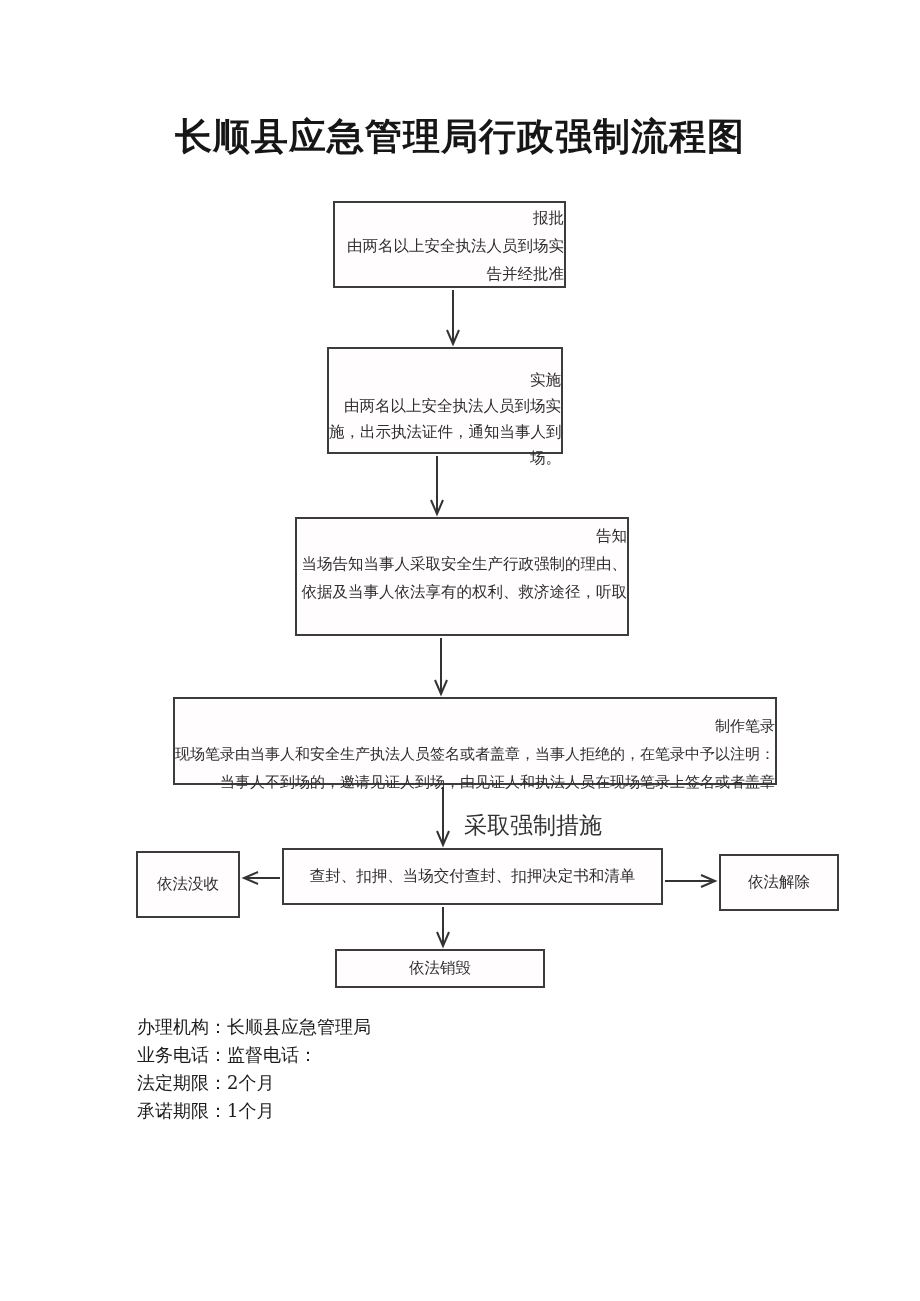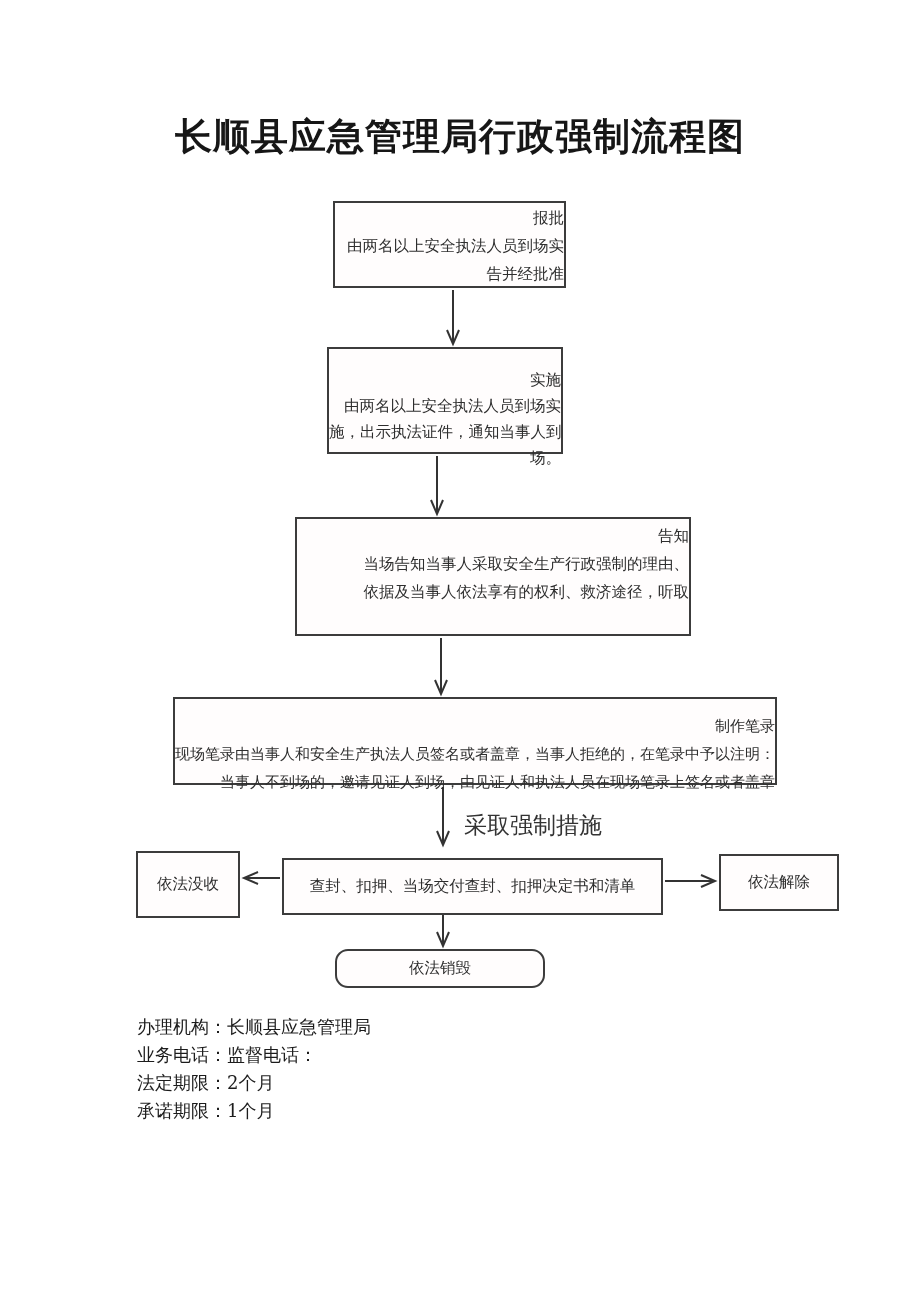--- a/index.html
+++ b/index.html
@@ -29,26 +29,26 @@
     background:#fffdfd;
     text-align:right;
     font-size:15.5px;
     line-height:27px;
     color:#2e2e2e;
   }
   .fbox .ln{white-space:nowrap;}
   .center-flex{display:flex;align-items:center;justify-content:center;}
   .box-report   {left:333px;top:201px;width:233px;height:87px;line-height:28px;padding-top:1px;}
   .box-implement{left:327px;top:347px;width:236px;height:107px;line-height:26px;padding-top:18px;}
-  .box-notify   {left:295px;top:517px;width:396px;height:119px;line-height:28px;padding-top:3px;}
+  .box-notify   {left:295px;top:517px;width:334px;height:119px;line-height:28px;padding-top:3px;}
   .box-record   {left:173px;top:697px;width:604px;height:88px;line-height:28px;padding-top:13px;font-size:15px;}
-  .box-seal     {left:282px;top:848px;width:381px;height:57px;margin-top:10px;}
+  .box-seal     {left:282px;top:848px;width:381px;height:57px;}
   .box-confiscate{left:136px;top:851px;width:104px;height:67px;}
   .box-release  {left:719px;top:854px;width:120px;height:57px;}
-  .box-destroy  {left:335px;top:949px;width:210px;height:39px;border-radius:13px;}
+  .box-destroy  {left:335px;top:949px;width:210px;height:39px;}
   .connectors{
     position:absolute;left:0;top:0;width:920px;height:1301px;
     pointer-events:none;
   }
   .arrow-label{
     position:absolute;
     left:464px;top:810px;
     font-size:23px;
     color:#333333;
     white-space:nowrap;

